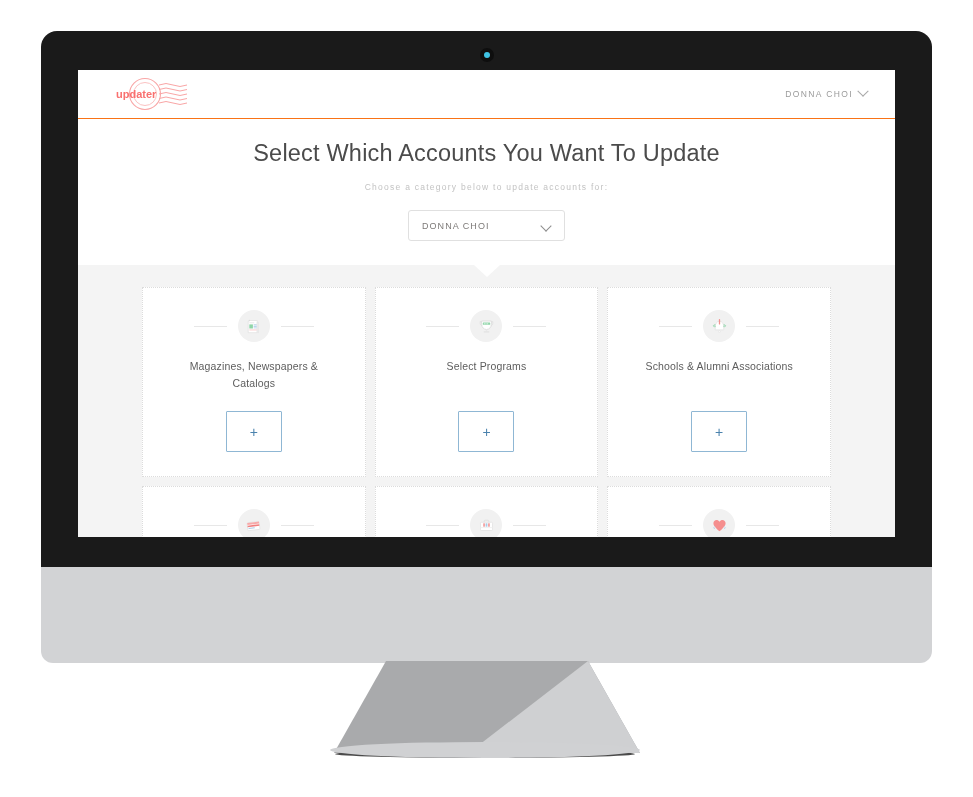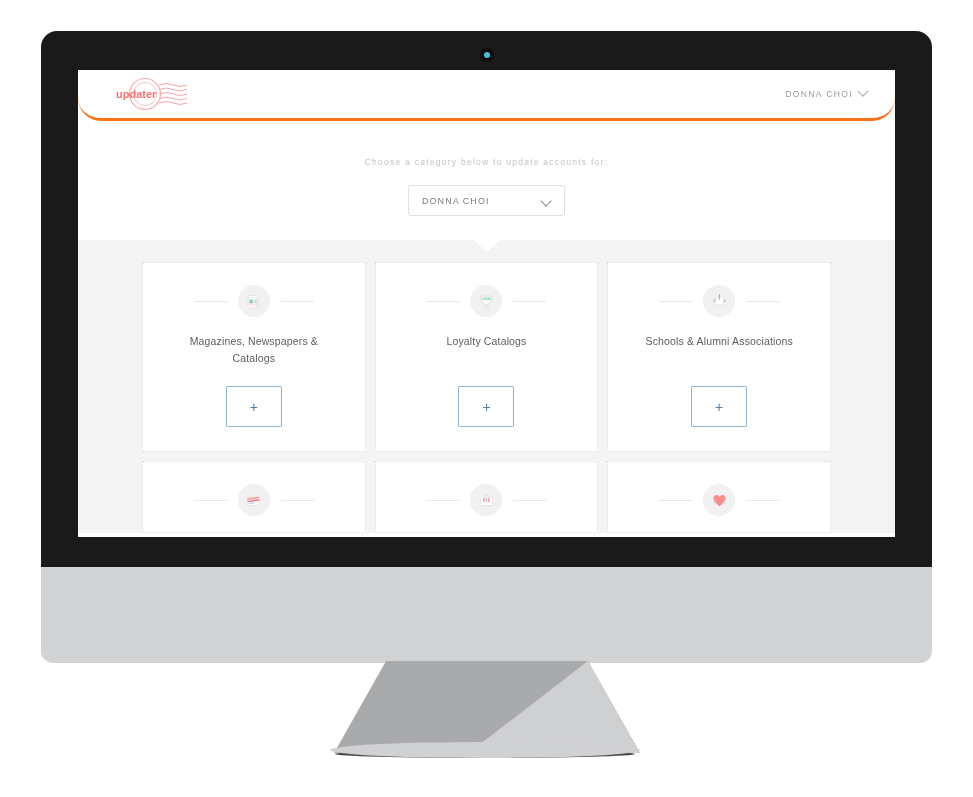--- a/index.html
+++ b/index.html
@@ -113,22 +113,21 @@
     height: 467px;
     background: #ffffff;
     overflow: hidden;
   }
 
   
   .topbar {
     position: relative;
     height: 48px;
     background: #ffffff;
-    border-bottom: 3px solid #f97316;
-    border-radius: 23px;
+    border-bottom: 1px solid #f97316;
   }
 
   .logo {
     position: absolute;
     left: 34px;
     top: 6px;
     width: 80px;
     height: 36px;
   }
   .logo svg { display: block; }
@@ -346,20 +345,21 @@
         </svg>
       </div>
 
       <div class="user-menu">
         <span class="uname">DONNA CHOI</span>
         <span class="chev"></span>
       </div>
     </div>
 
     <div class="hero">
+      <h1>Select Which Accounts You Want To Update</h1>
       <p class="sub">Choose a category below to update accounts for:</p>
 
       <div class="select-wrap">
         <div class="select-box">
           <span class="sval">DONNA CHOI</span>
           <span class="schev"></span>
         </div>
       </div>
     </div>
 
@@ -403,21 +403,21 @@
                 <circle cx="9" cy="6.65" r="0.5" fill="#ffffff"></circle>
                 <circle cx="10.7" cy="6.65" r="0.5" fill="#ffffff"></circle>
                 <rect x="8.8" y="12.3" width="1.4" height="2.2" fill="#e8e8e8"></rect>
                 <rect x="6.7" y="14.3" width="5.6" height="1.3" rx="0.4" fill="#e2e2e2"></rect>
                 <path d="M4.6 4.6H3.2v1.8c0 1.3 0.9 2.2 1.9 2.3" fill="none" stroke="#e0e0e0" stroke-width="0.9"></path>
                 <path d="M14.4 4.6h1.4v1.8c0 1.3-0.9 2.2-1.9 2.3" fill="none" stroke="#e0e0e0" stroke-width="0.9"></path>
               </svg>
             </span>
             <span class="rule"></span>
           </div>
-          <div class="card-title">Loyalty Catalogs</div>
+          <div class="card-title">Select Programs</div>
           <div class="add-btn">
             <span class="plus">+</span>
           </div>
         </div>
 
         <div class="card">
           <div class="icon-row">
             <span class="rule"></span>
             <span class="icon-circle">
               <svg width="19" height="19" viewBox="0 0 19 19">

